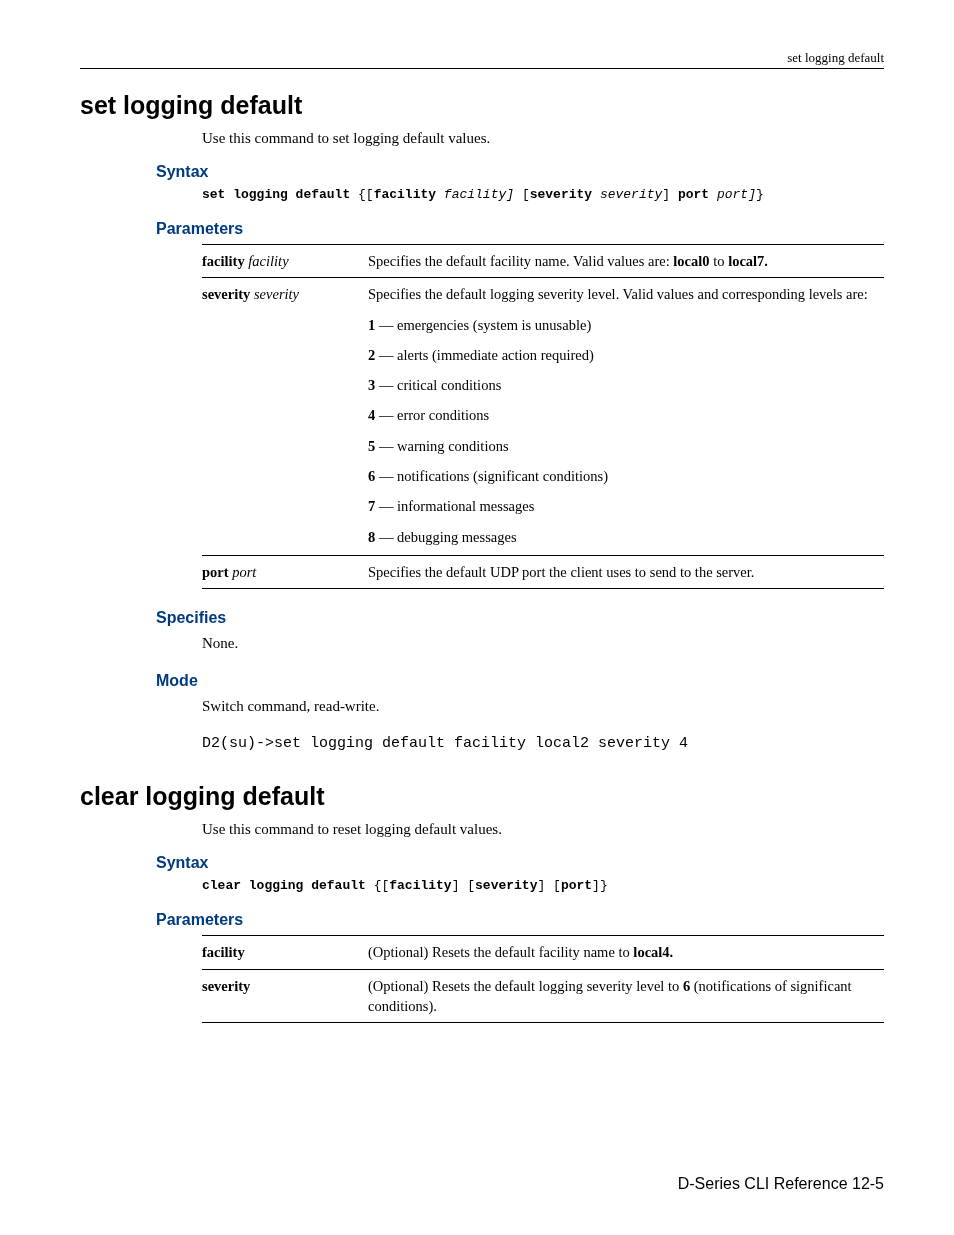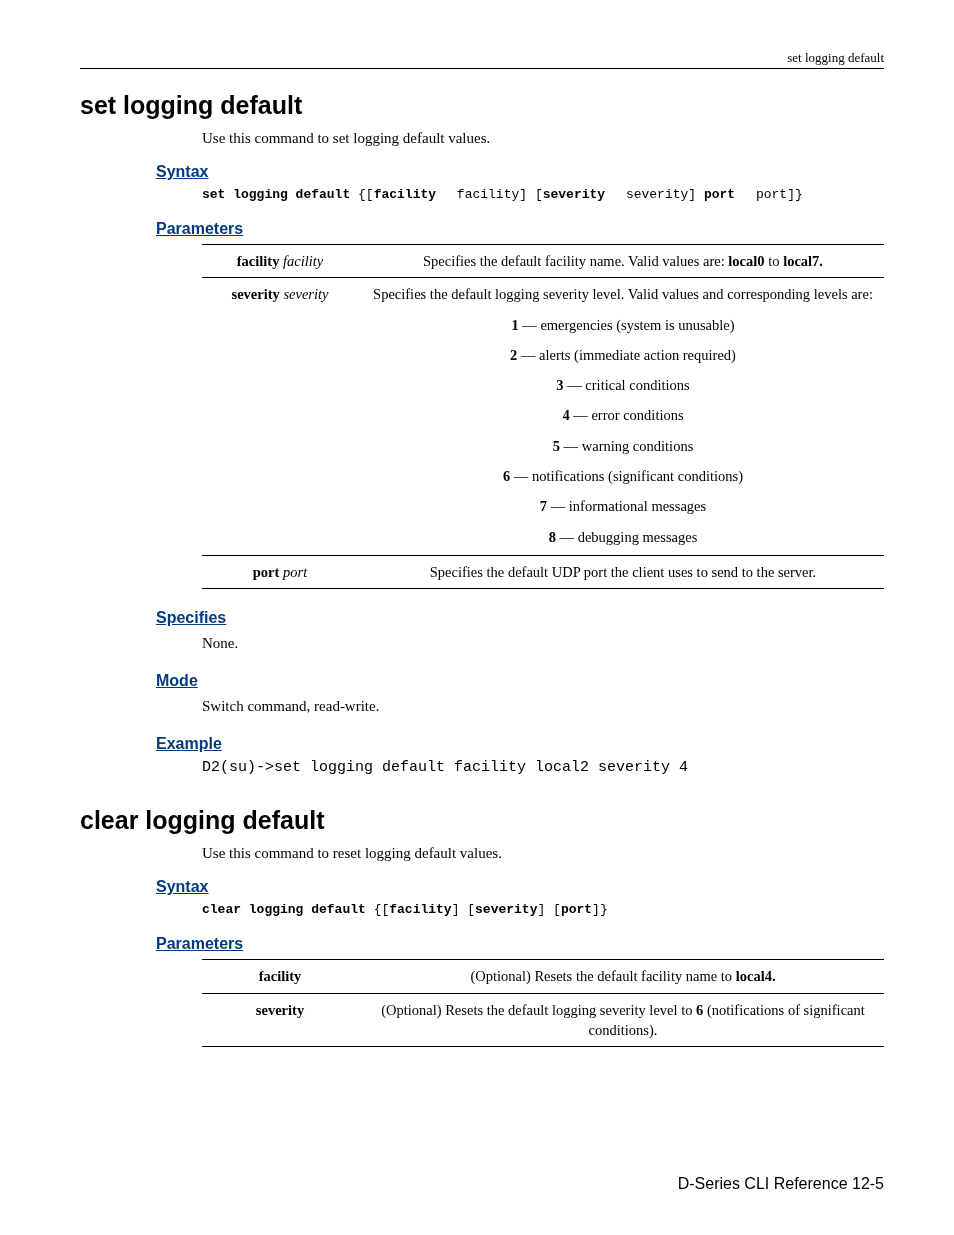--- a/index.html
+++ b/index.html
@@ -34,51 +34,49 @@
   .intro {
     margin-left: 122px;
     margin-bottom: 16px;
   }
   h2 {
     font-family: Helvetica, Arial, sans-serif;
     font-weight: bold;
     font-size: 16px;
     color: #003a80;
     margin: 0 0 6px 76px;
-    text-decoration: underline;
   }
   .syntax-code {
     font-family: "Courier New", monospace;
     font-size: 13px;
     font-weight: bold;
     margin-left: 122px;
     margin-bottom: 18px;
     white-space: nowrap;
   }
   .syntax-code .arg {
+    font-style: italic;
     font-weight: normal;
-    margin-left: 13px;
   }
   .syntax-code .plain {
     font-weight: normal;
   }
   .param-table {
     margin-left: 122px;
     border-collapse: collapse;
     width: calc(100% - 122px);
     margin-bottom: 20px;
     font-size: 14.5px;
   }
   .param-table td {
     border-top: 1px solid #000;
     border-bottom: 1px solid #000;
     padding: 6px 6px 6px 0;
     vertical-align: top;
     line-height: 1.4;
-    text-align: center;
   }
   .param-table td.left {
     width: 156px;
     padding-right: 10px;
   }
   .param-table td .sublist {
     margin-top: 10px;
   }
   .param-table td .sublist div {
     margin-bottom: 10px;
@@ -159,21 +157,20 @@
     </tr>
   </tbody>
     </table>
 
   <h2>Specifies</h2>
   <div class="body-text">None.</div>
 
   <h2>Mode</h2>
   <div class="body-text">Switch command, read-write.</div>
 
-  <h2>Example</h2>
   <div class="example-code">D2(su)-&gt;set logging default facility local2 severity 4</div>
 
   <h1>clear logging default</h1>
   <div class="intro">Use this command to reset logging default values.</div>
 
   <h2>Syntax</h2>
   <div class="syntax-code">
     <span>clear logging default</span><span class="plain"> {[</span><span>facility</span><span class="plain">] [</span><span>severity</span><span class="plain">] [</span><span>port</span><span class="plain">]}</span>
   </div>
 

